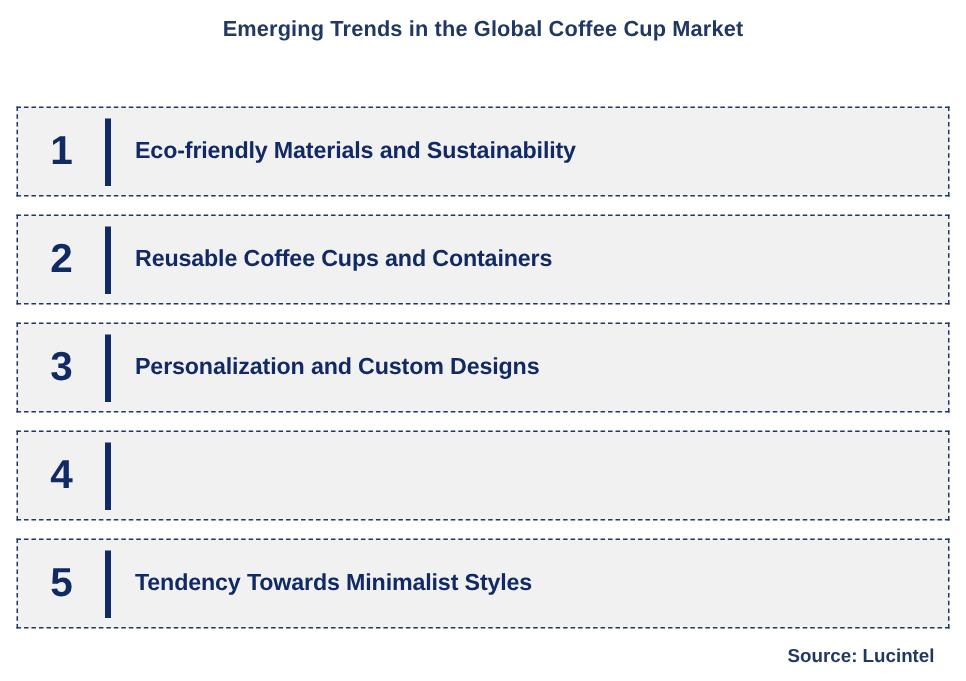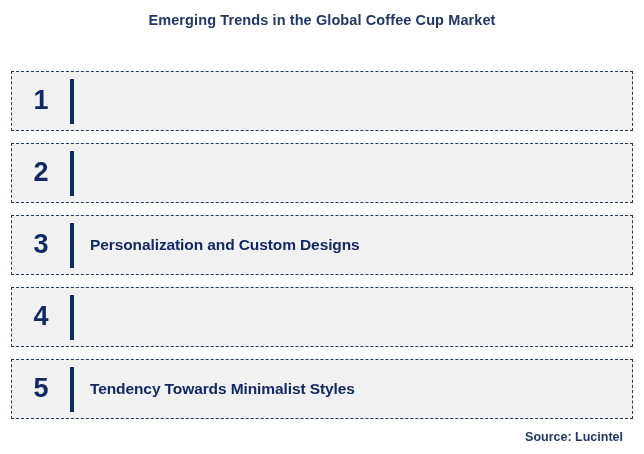--- a/index.html
+++ b/index.html
@@ -101,25 +101,27 @@
 
 <div id="infographic">
 
   <div id="chart-title">Emerging Trends in the Global Coffee Cup Market</div>
 
   <div id="trend-list">
 
     <div class="trend-row">
       <div class="trend-rank">1</div>
       <div class="trend-divider"></div>
+      <div class="trend-label">Eco-friendly Materials and Sustainability</div>
     </div>
 
     <div class="trend-row">
       <div class="trend-rank">2</div>
       <div class="trend-divider"></div>
+      <div class="trend-label">Reusable Coffee Cups and Containers</div>
     </div>
 
     <div class="trend-row">
       <div class="trend-rank">3</div>
       <div class="trend-divider"></div>
       <div class="trend-label">Personalization and Custom Designs</div>
     </div>
 
     <div class="trend-row compact">
       <div class="trend-rank">4</div>

